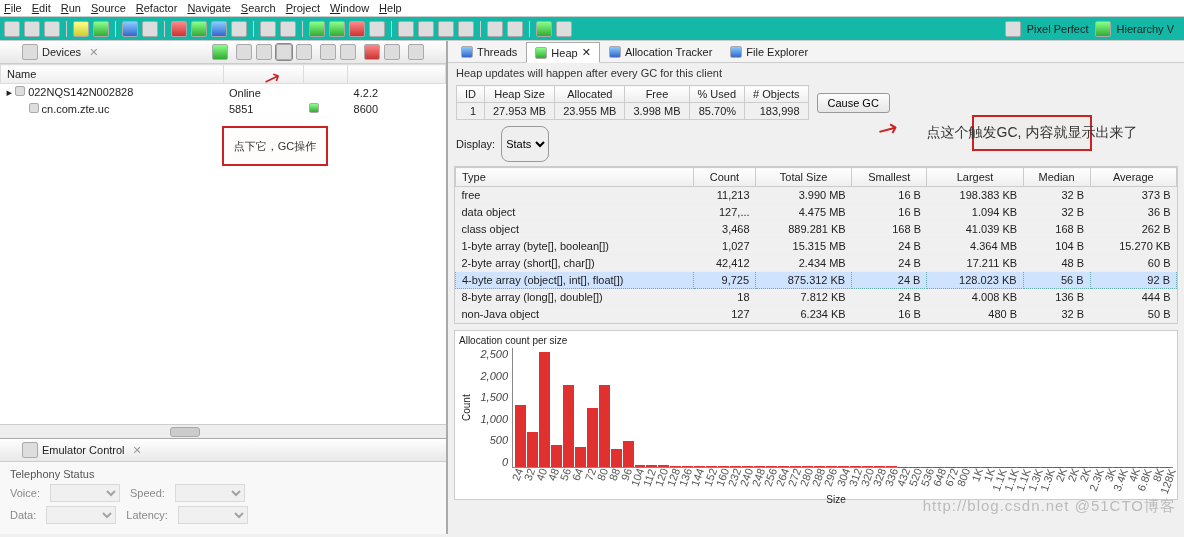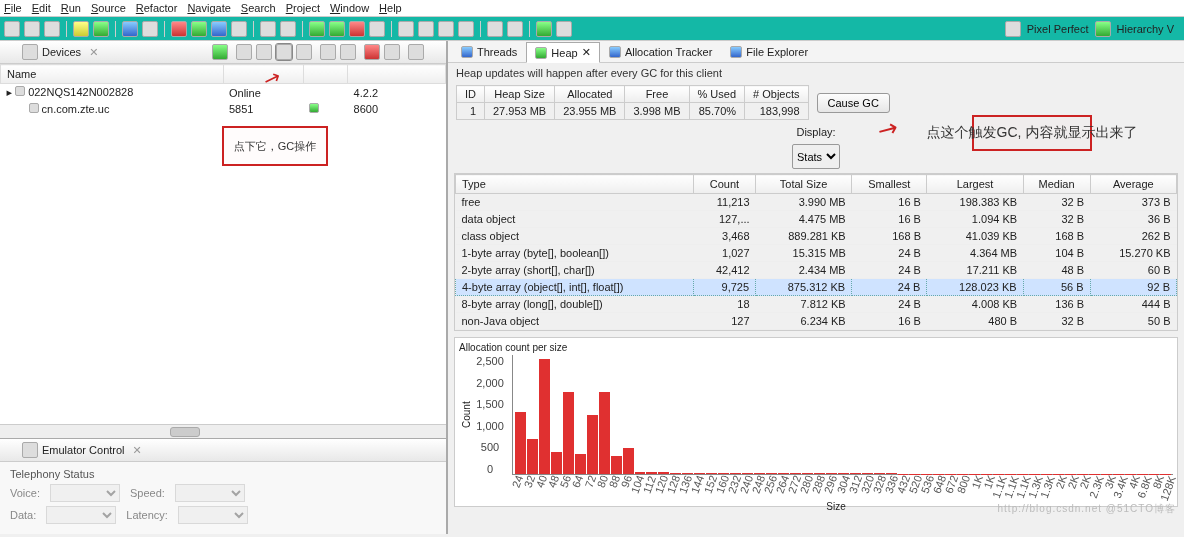--- a/index.html
+++ b/index.html
@@ -37,43 +37,43 @@
 .tabs { display: flex; background: #f4f4f4; border-bottom: 1px solid #ccc; padding-left: 4px; }
 .tab { padding: 3px 8px; border: 1px solid transparent; display: flex; align-items: center; gap: 4px; cursor: pointer; }
 .tab.active { background: #fff; border-color: #aaa; border-bottom: 1px solid #fff; position: relative; top: 1px; }
 .tab .ico { width: 12px; height: 12px; }
 .heap-info { padding: 4px 8px; color: #333; }
 .heap-top { display: flex; align-items: center; gap: 8px; padding: 2px 8px; }
 .heap-top table { border-collapse: collapse; }
 .heap-top th { background: linear-gradient(#fff,#eee); border: 1px solid #ccc; padding: 2px 8px; font-weight: normal; text-align: center; }
 .heap-top td { border: 1px solid #ccc; padding: 2px 8px; text-align: right; }
 .btn { background: linear-gradient(#fdfdfd,#e6e6e6); border: 1px solid #999; border-radius: 3px; padding: 3px 10px; cursor: pointer; }
-.display-row { padding: 4px 8px; display: flex; align-items: center; gap: 6px; flex-direction: column; }
-.display-row select { height: 25px; border: 1px solid #999; border-radius: 2px; }
+.display-row { padding: 4px 8px; display: flex; align-items: center; gap: 6px; }
+.display-row select { height: 36px; border: 1px solid #999; border-radius: 8px; }
 .type-tbl { margin: 0 6px; border: 1px solid #ccc; }
 .type-tbl table { width: 100%; border-collapse: collapse; }
 .type-tbl th { background: linear-gradient(#fff,#eee); border: 1px solid #ccc; padding: 3px 6px; font-weight: normal; }
 .type-tbl th:first-child { text-align: left; }
 .type-tbl td { border-bottom: 1px solid #eee; padding: 2px 6px; text-align: right; }
 .type-tbl td:first-child { text-align: left; }
 .type-tbl tr.sel td { background: #cfe3ff; border: 1px dotted #6aa; }
 .chart-wrap { margin: 6px; border: 1px solid #ccc; background: #fff; padding: 4px; height: 170px; }
 .chart-title { font-size: 10px; margin-bottom: 2px; }
 .chart-area { display: flex; height: 120px; }
-.y-axis { display: flex; flex-direction: column; justify-content: space-between; align-items: center; padding-right: 4px; width: 40px; height: 100%; font-size: 10px; color: #444; }
+.y-axis { display: flex; flex-direction: column; justify-content: space-between; align-items: flex-end; padding-right: 4px; width: 40px; height: 100%; font-size: 10px; color: #444; font-style: italic; }
 .y-label { writing-mode: vertical-rl; transform: rotate(180deg); text-align: center; font-size: 10px; padding-right: 2px; }
 .bars { flex: 1; display: flex; align-items: flex-end; gap: 1px; border-left: 1px solid #888; border-bottom: 1px solid #888; height: 100%; padding: 0 2px; }
 .bar { flex: 1; background: #e03030; min-width: 2px; }
 .x-axis { display: flex; margin-left: 50px; gap: 1px; font-size: 8px; color: #555; }
 .x-axis span { flex: 1; writing-mode: vertical-rl; transform: rotate(200deg); text-align: right; height: 26px; overflow: hidden; min-width: 2px; }
 .x-label { text-align: center; font-size: 10px; margin-left: 40px; }
 .right-tools { margin-left: auto; display: flex; gap: 6px; align-items: center; padding-right: 6px; }
 .scroll-stub { height: 14px; background: #eee; border-top: 1px solid #ccc; display: flex; align-items: center; }
 .scroll-thumb { width: 30px; height: 10px; background: #ccc; border: 1px solid #aaa; margin-left: 170px; border-radius: 3px; }
-.watermark { position: absolute; right: 8px; bottom: 18px; color: #bbb; font-size: 10px; letter-spacing: 1px; pointer-events: none; }
+.watermark { position: absolute; right: 8px; bottom: 18px; color: #bbb; font-size: 15px; letter-spacing: 1px; pointer-events: none; }
 </style>
 </head>
 <body>
 
 <div class="menubar" id="menubar">
     <span>File</span>
     <span>Edit</span>
     <span>Run</span>
     <span>Source</span>
     <span>Refactor</span>

